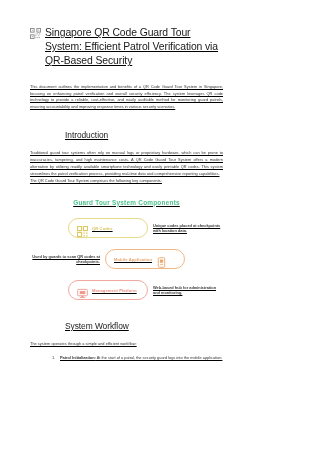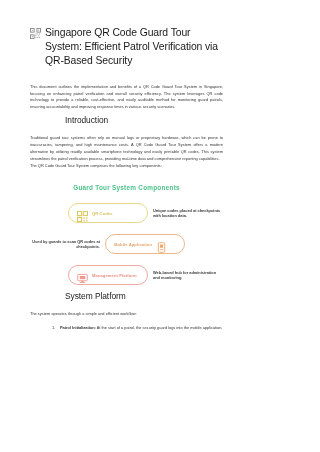--- a/index.html
+++ b/index.html
@@ -11,20 +11,21 @@
     font-family: "Liberation Sans", sans-serif;
     overflow: hidden;
   }
 
   .page {
     width: 253px;
     height: 452px;
     background: #ffffff;
     padding: 26px 30px 0 30px;
     position: relative;
+    text-decoration: underline;
   }
 
   
   .doc-title {
     display: flex;
     align-items: flex-start;
     gap: 4px;
     font-size: 10.4px;
     line-height: 14.2px;
     font-weight: 400;
@@ -49,21 +50,21 @@
     letter-spacing: 0.02px;
   }
 
   
   h2.section {
     font-size: 8.4px;
     line-height: 11px;
     font-weight: 400;
     color: #1a1a1a;
     letter-spacing: -0.05px;
-    margin-top: 4px;
+    margin-top: 19px;
     margin-bottom: 9px;
     padding-left: 35px;
   }
 
   
   .diagram {
     margin-top: 14px;
     width: 100%;
     position: relative;
   }
@@ -248,20 +249,20 @@
               <rect x="6" y="20" width="12" height="1.8" fill="#ee9a8e"></rect>
             </svg>
           </span>
           <span class="plabel">Management Platform</span>
         </div>
         <div class="ddesc">Web-based hub for administration and monitoring.</div>
       </div>
     </div>
   </div>
 
-  <h2 class="section">System Platform</h2>
+  <h2 class="section">System Workflow</h2>
   <p class="body">The system operates through a simple and efficient workflow:</p>
 
   <ol class="workflow">
     <li><b>Patrol Initialization:</b><span> At the start of a patrol, the security guard logs into the mobile application.</span></li>
   </ol>
 
 </div>
 
 </body></html>

